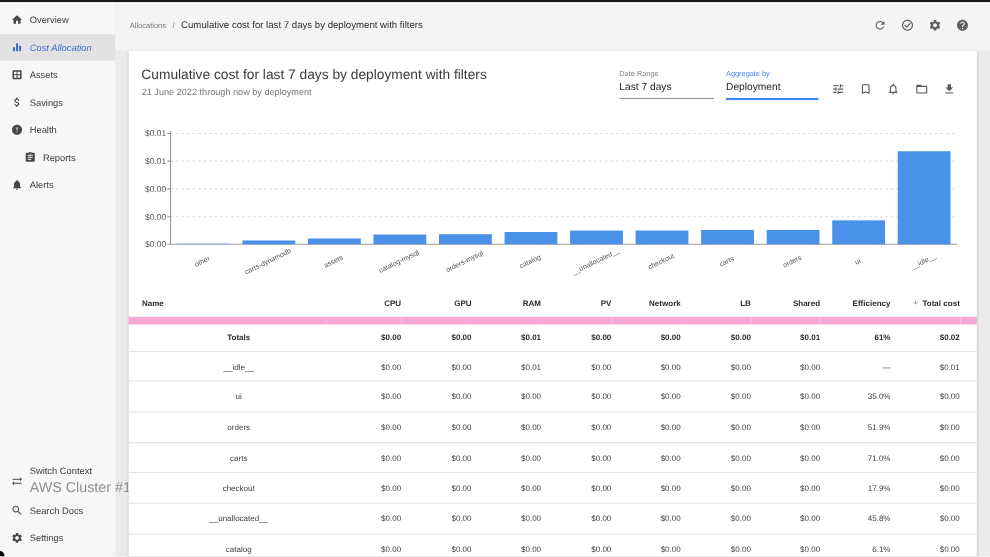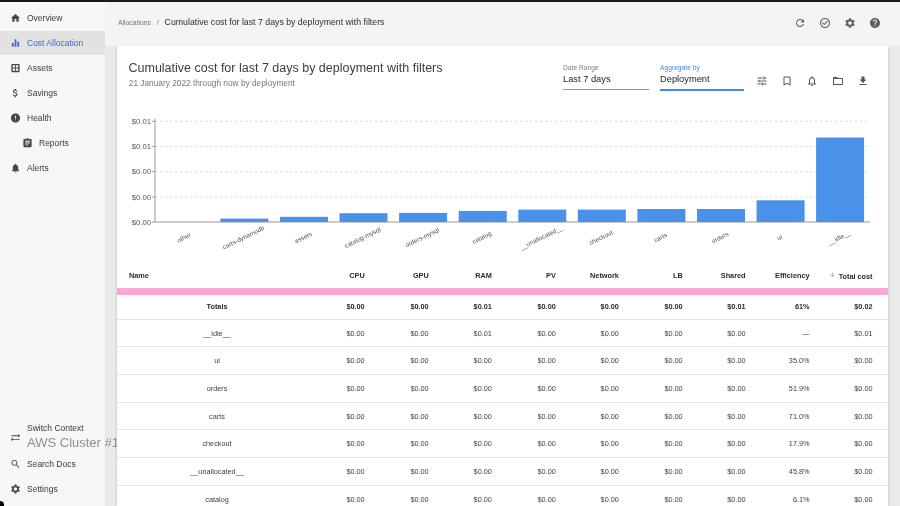--- a/index.html
+++ b/index.html
@@ -42,21 +42,21 @@
 <body>
 <div id="topstrip" class="abs"></div>
 
 <div id="sidebar" class="abs">
   <div class="navitem" style="top:3px;">
     <svg viewBox="0 0 24 24">
         <path d="M10 20v-6h4v6h5v-8h3L12 3 2 12h3v8z"></path>
       </svg>
     <span class="lbl">Overview</span>
   </div>
-  <div class="navitem sel" style="top:29px;">
+  <div class="navitem sel" style="top:29px;font-style:italic;">
     <svg viewBox="0 0 24 24">
         <path d="M10 20h4V4h-4v16zm-6 0h4v-8H4v8zM16 9v11h4V9h-4z"></path>
       </svg>
     <span class="lbl">Cost Allocation</span>
   </div>
   <div class="navitem" style="top:53px;">
     <svg viewBox="0 0 24 24">
         <path d="M19 3H5c-1.1 0-2 .9-2 2v14c0 1.1.9 2 2 2h14c1.1 0 2-.9 2-2V5c0-1.1-.9-2-2-2zM11 11H6V6h5v5zm7 0h-5V6h5v5zm-7 7H6v-5h5v5zm7 0h-5v-5h5v5z"></path>
       </svg>
     <span class="lbl">Assets</span>
@@ -118,21 +118,21 @@
   </svg>
 <svg class="topico" style="left:844px;" viewBox="0 0 24 24">
     <path d="M19.14 12.94c.04-.3.06-.61.06-.94 0-.32-.02-.64-.07-.94l2.03-1.58c.18-.14.23-.41.12-.61l-1.92-3.32c-.12-.22-.37-.29-.59-.22l-2.39.96c-.5-.38-1.03-.7-1.62-.94l-.36-2.54c-.04-.24-.24-.41-.48-.41h-3.84c-.24 0-.43.17-.47.41l-.36 2.54c-.59.24-1.13.57-1.62.94l-2.39-.96c-.22-.08-.47 0-.59.22L2.74 8.87c-.12.21-.08.47.12.61l2.03 1.58c-.05.3-.09.63-.09.94s.02.64.07.94l-2.03 1.58c-.18.14-.23.41-.12.61l1.92 3.32c.12.22.37.29.59.22l2.39-.96c.5.38 1.03.7 1.62.94l.36 2.54c.05.24.24.41.48.41h3.84c.24 0 .44-.17.47-.41l.36-2.54c.59-.24 1.13-.56 1.62-.94l2.39.96c.22.08.47 0 .59-.22l1.92-3.32c.12-.22.07-.47-.12-.61l-2.01-1.58zM12 15.6c-1.98 0-3.6-1.62-3.6-3.6s1.62-3.6 3.6-3.6 3.6 1.62 3.6 3.6-1.62 3.6-3.6 3.6z"></path>
   </svg>
 <svg class="topico" style="left:869px;" viewBox="0 0 24 24">
     <path d="M12 2C6.48 2 2 6.48 2 12s4.48 10 10 10 10-4.48 10-10S17.52 2 12 2zm1 17h-2v-2h2v2zm2.07-7.75l-.9.92C13.45 12.9 13 13.5 13 15h-2v-.5c0-1.1.45-2.1 1.17-2.83l1.24-1.26c.37-.36.59-.86.59-1.41 0-1.1-.9-2-2-2s-2 .9-2 2H8c0-2.21 1.79-4 4-4s4 1.79 4 4c0 .88-.36 1.68-.93 2.25z"></path>
   </svg>
 
 <div id="card" class="abs">
   <div id="title" class="abs">Cumulative cost for last 7 days by deployment with filters</div>
-  <div id="subtitle" class="abs">21 January 2022 through now by deployment</div>
+  <div id="subtitle" class="abs">21 June 2022 through now by deployment</div>
 
   <div class="ctl-label" style="left:446px; top:18px;">Date Range</div>
   <div class="ctl-value" style="left:446px; top:28px;">Last 7 days</div>
   <div class="ctl-line" style="left:446px; top:43px; width:86px;"></div>
 
   <div class="ctl-label blue" style="left:543px; top:18px;">Aggregate by</div>
   <div class="ctl-value" style="left:543px; top:28px;">Deployment</div>
   <div class="ctl-line blue" style="left:543px; top:43px; width:84px;"></div>
 
   <svg class="hico" style="left:639px; top:29px;" viewBox="0 0 24 24">

